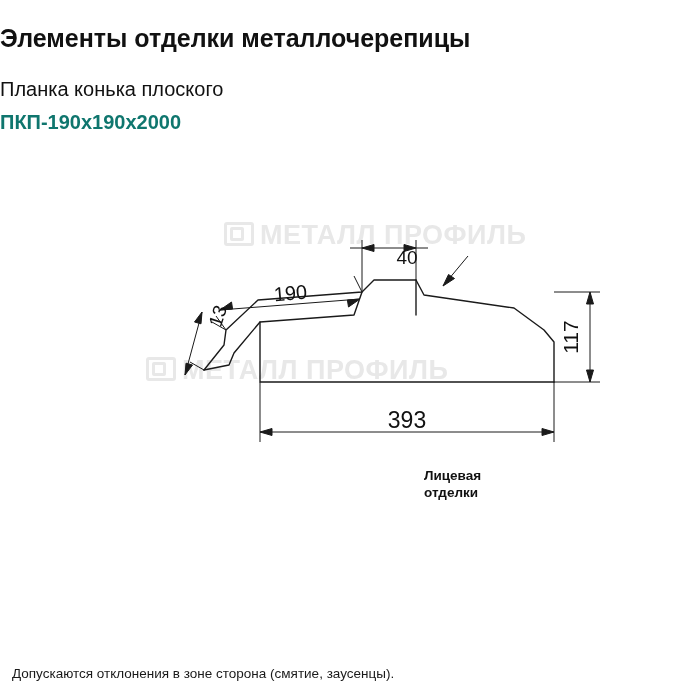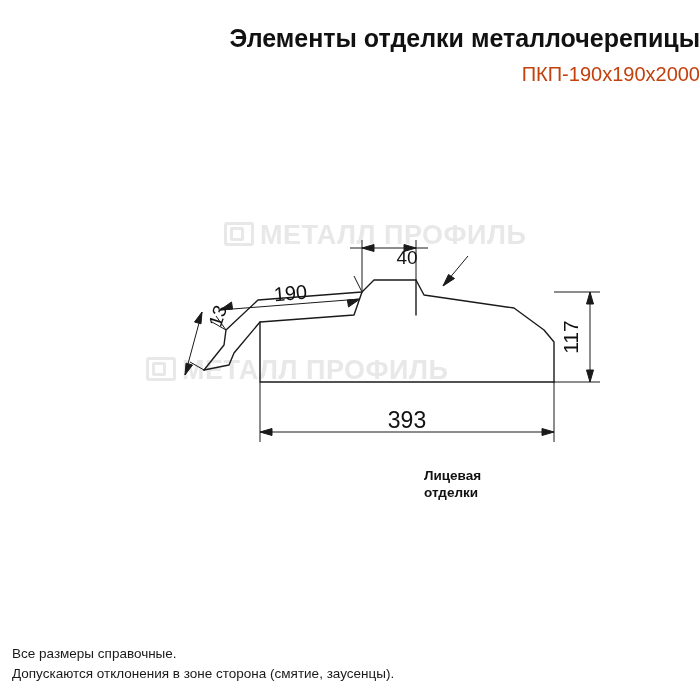--- a/index.html
+++ b/index.html
@@ -18,38 +18,39 @@
   .page {
     position: relative;
     width: 700px;
     height: 700px;
   }
   .header {
     position: absolute;
     top: 0;
     left: 0;
     width: 700px;
-    text-align: right;
+    text-align: left;
   }
   .title-main {
     font-size: 25px;
     font-weight: bold;
     margin-top: 24px;
     letter-spacing: 0px;
     color: #111111;
   }
   .title-sub {
     font-size: 20px;
     margin-top: 25px;
     color: #111111;
   }
   .title-code {
     font-size: 20px;
     margin-top: 10px;
-    color: #c2410c;
+    color: #0f766e;
+    font-weight: bold;
   }
   .drawing {
     position: absolute;
     top: 170px;
     left: 4px;
     width: 700px;
     height: 330px;
     padding-left: 40px;
   }
   .drawing svg {
@@ -112,20 +113,21 @@
     margin-top: 46px;
   }
 </style>
 </head>
 <body>
 
 <div class="page">
 
   <div class="header">
     <div class="title-main">Элементы отделки металлочерепицы</div>
+    <div class="title-sub">Планка конька плоского</div>
     <div class="title-code">ПКП-190х190х2000</div>
   </div>
 
   <div class="watermarks">
     <div class="wm wm1"><span class="wm-box"></span><span>МЕТАЛЛ ПРОФИЛЬ</span></div>
     <div class="wm wm2"><span class="wm-box"></span><span>МЕТАЛЛ ПРОФИЛЬ</span></div>
   </div>
 
   <div class="drawing">
     <svg width="700" height="330" viewBox="0 0 700 330" xmlns="http://www.w3.org/2000/svg">
@@ -190,17 +192,16 @@
       <text x="180" y="148" font-family="Liberation Sans, sans-serif" font-size="19" fill="#111111" text-anchor="middle" transform="rotate(-72 180 148)">13</text>
     </svg>
   </div>
 
   <div class="label-face" style="left:424px; top:421px;">
     <div>Лицевая</div>
     <div>отделки</div>
   </div>
 
   <div class="footer">
-    <div>Все размеры справочные.</div>
     <div>Допускаются отклонения в зоне сторона (смятие, заусенцы).</div>
   </div>
 
 </div>
 
 </body></html>

